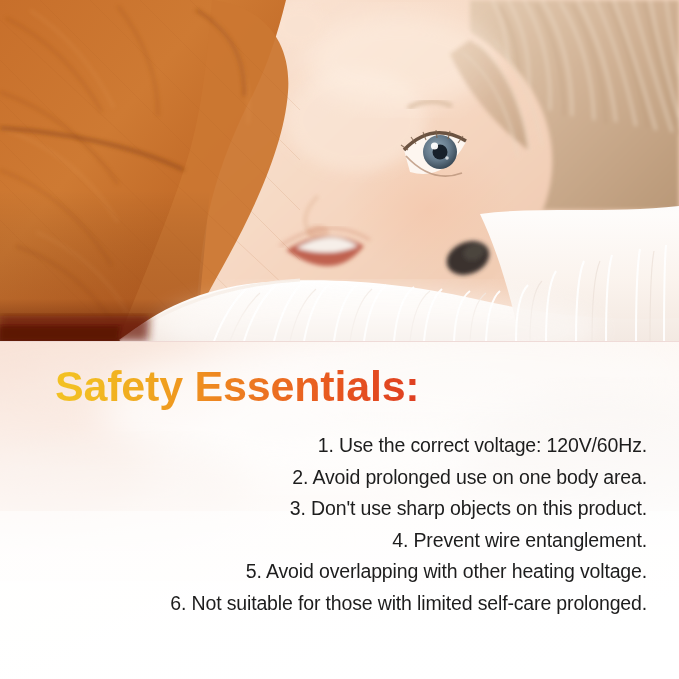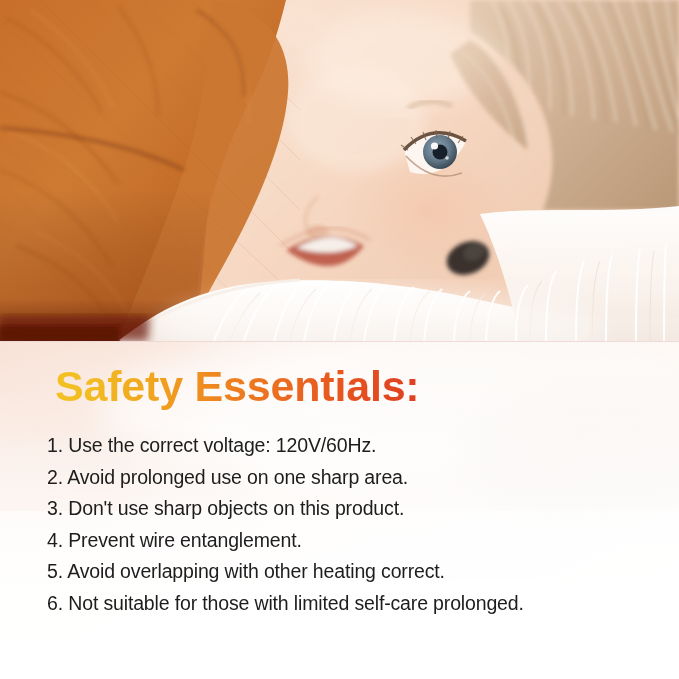--- a/index.html
+++ b/index.html
@@ -38,21 +38,21 @@
       #F3C223 0%, #F2BC22 10%, #F0A71F 26%,
       #EE8720 44%, #EB6C21 62%, #E6521F 80%, #DE3E22 100%);
     -webkit-background-clip:text;background-clip:text;
     -webkit-text-fill-color:transparent;color:#ED8420;
     white-space:nowrap;
   }
 
   .list{position:absolute;left:47px;top:89px;width:600px;margin:0;padding:0;list-style:none;}
   .list li{
     font-size:19.5px;line-height:31.6px;color:#1d1d1d;
-    white-space:nowrap;font-weight:normal;letter-spacing:-0.15px;
+    white-space:nowrap;font-weight:normal;letter-spacing:-0.15px;text-align:right;
   }
   .list li .num{display:inline;}
   .list li .txt{display:inline;}
 </style>
 </head>
 <body>
 
 <div class="card">
 
   <div class="photo">
@@ -317,33 +317,33 @@
     <div class="content">
       <div class="title">Safety Essentials:</div>
 
       <ul class="list">
         <li>
           <span class="num">1.</span>
           <span class="txt">Use the correct voltage: 120V/60Hz.</span>
         </li>
         <li>
           <span class="num">2.</span>
-          <span class="txt">Avoid prolonged use on one sharp area.</span>
+          <span class="txt">Avoid prolonged use on one body area.</span>
         </li>
         <li>
           <span class="num">3.</span>
           <span class="txt">Don't use sharp objects on this product.</span>
         </li>
         <li>
           <span class="num">4.</span>
           <span class="txt">Prevent wire entanglement.</span>
         </li>
         <li>
           <span class="num">5.</span>
-          <span class="txt">Avoid overlapping with other heating correct.</span>
+          <span class="txt">Avoid overlapping with other heating voltage.</span>
         </li>
         <li>
           <span class="num">6.</span>
           <span class="txt">Not suitable for those with limited self-care prolonged.</span>
         </li>
       </ul>
     </div>
   </div>
 
   <div class="hairline"></div>

